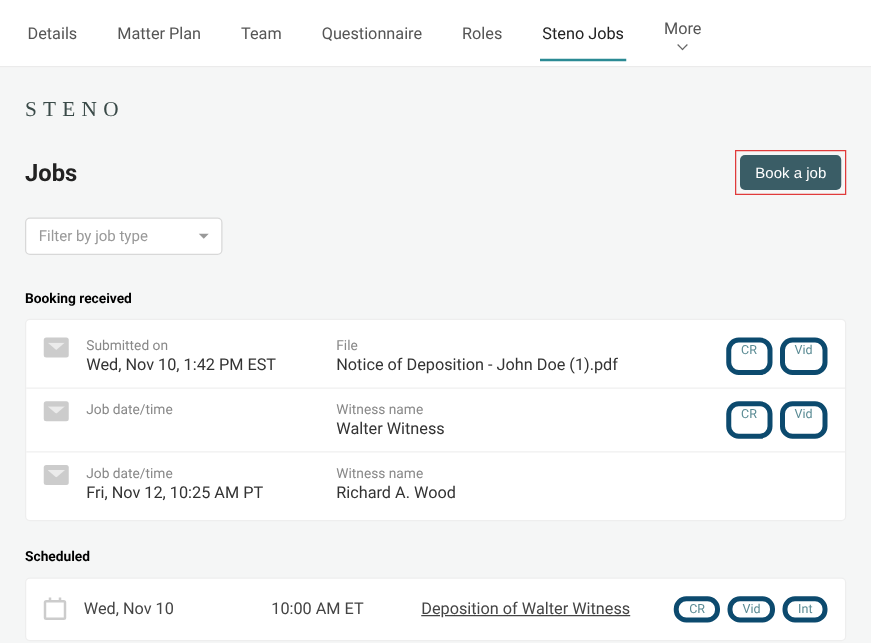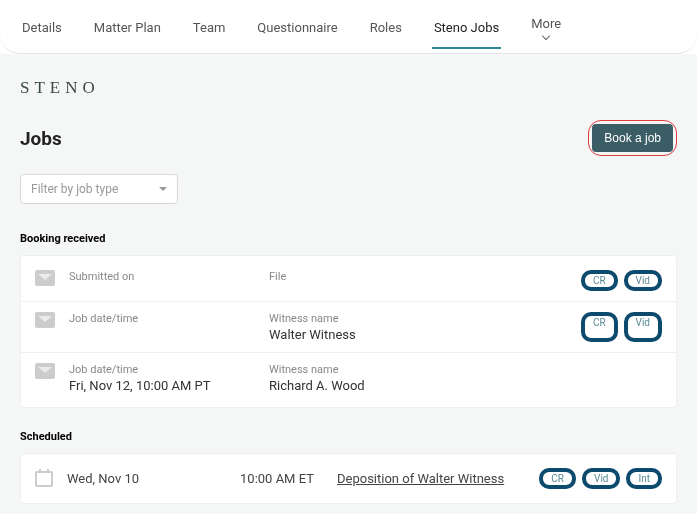--- a/index.html
+++ b/index.html
@@ -10,21 +10,20 @@
       width: 697px;
       overflow: hidden;
     }
     .tabs {
       display: flex;
       align-items: center;
       gap: 28px;
       padding: 10px 20px 0 20px;
       border-bottom: 1px solid #e5e5e5;
       font-size: 13px;
-      border-radius: 20px;
     }
     .tab {
       padding: 6px 2px 12px 2px;
       color: #555;
       cursor: pointer;
       border-bottom: 2px solid transparent;
     }
     .tab.active {
       font-weight: 400;
       color: #222;
@@ -56,21 +55,21 @@
       margin-bottom: 18px;
     }
     .page-title {
       font-size: 19px;
       font-weight: 700;
       color: #222;
     }
     .book-btn-wrap {
       border: 1.5px solid #e03a3a;
       padding: 3px;
-      border-radius: 13px;
+      border-radius: 0;
     }
     .book-btn {
       background: #3a5d66;
       color: #fff;
       border: none;
       border-radius: 4px;
       padding: 7px 12px;
       font-size: 12px;
       cursor: pointer;
     }
@@ -170,21 +169,21 @@
       background: #fff;
     }
     .scheduled-row {
       display: flex;
       align-items: center;
       padding: 10px 14px;
       font-size: 13px;
       color: #444;
     }
     .sc-col1 { width: 150px; }
-    .sc-col2 { width: 120px; text-align: center; }
+    .sc-col2 { width: 120px; }
     .sc-col3 { flex: 1; text-decoration: underline; }
     .chev {
       display:inline-block;
       width:6px; height:6px;
       border-right:1.5px solid #666;
       border-bottom:1.5px solid #666;
       transform: rotate(45deg);
       margin-top:-3px;
     }
     .caret {
@@ -225,23 +224,25 @@
     <span class="caret"></span>
   </div>
 
   <div class="section-title">Booking received</div>
   <div class="card">
 
     <div class="row">
       <div class="row-icon"></div>
       <div class="col col1">
         <div class="label">Submitted on</div>
+        <div class="value">Wed, Nov 10, 1:42 PM EST</div>
       </div>
       <div class="col col2">
         <div class="label">File</div>
+        <div class="value">Notice of Deposition - John Doe (1).pdf</div>
       </div>
       <div class="pills">
         <span class="pill">CR</span>
         <span class="pill">Vid</span>
       </div>
     </div>
 
     <div class="row">
       <div class="row-icon"></div>
       <div class="col col1">
@@ -254,21 +255,21 @@
       <div class="pills">
         <span class="pill">CR</span>
         <span class="pill">Vid</span>
       </div>
     </div>
 
     <div class="row">
       <div class="row-icon"></div>
       <div class="col col1">
         <div class="label">Job date/time</div>
-        <div class="value">Fri, Nov 12, 10:00 AM PT</div>
+        <div class="value">Fri, Nov 12, 10:25 AM PT</div>
       </div>
       <div class="col col2">
         <div class="label">Witness name</div>
         <div class="value">Richard A. Wood</div>
       </div>
     </div>
 
   </div>
 
   <div class="section-title">Scheduled</div>

